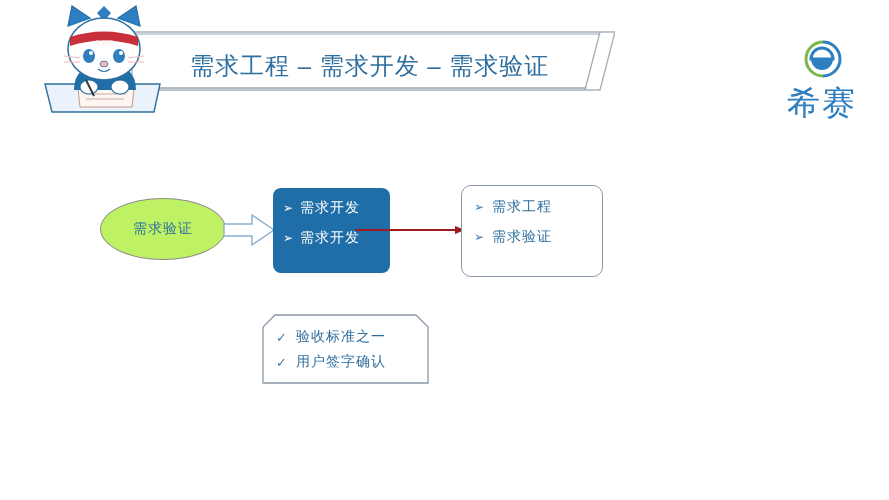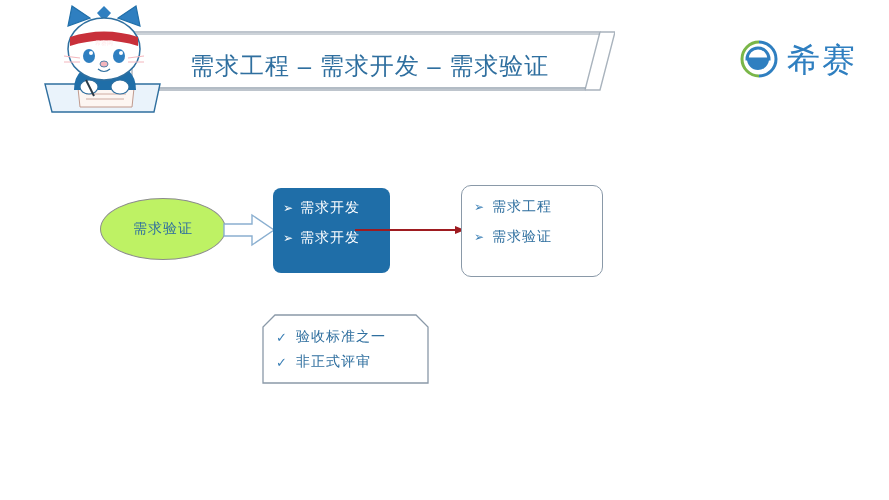--- a/index.html
+++ b/index.html
@@ -53,20 +53,21 @@
   }
 
   
   .brand {
     position: absolute;
     right: 32px;
     top: 38px;
     display: flex;
     align-items: center;
     gap: 6px;
+    flex-direction: column;
   }
   .brand-text {
     font-size: 33px;
     color: #2f7fc0;
     letter-spacing: 2px;
     line-height: 1;
     font-family: "Liberation Sans", "DejaVu Sans", sans-serif;
   }
 
   
@@ -294,19 +295,19 @@
       <svg width="167" height="70" viewBox="0 0 167 70" style="position:absolute;left:0;top:0;">
         <polygon points="13,1 154,1 166,13 166,69 1,69 1,13" fill="#ffffff" stroke="#8a99a8" stroke-width="1.3"></polygon>
       </svg>
       <div class="content">
         <div class="row">
           <span class="bullet">✓</span>
           <span>验收标准之一</span>
         </div>
         <div class="row">
           <span class="bullet">✓</span>
-          <span>非正式评审</span>
+          <span>用户签字确认</span>
         </div>
       </div>
     </div>
 
   </div>
 </div>
 
 </body></html>

